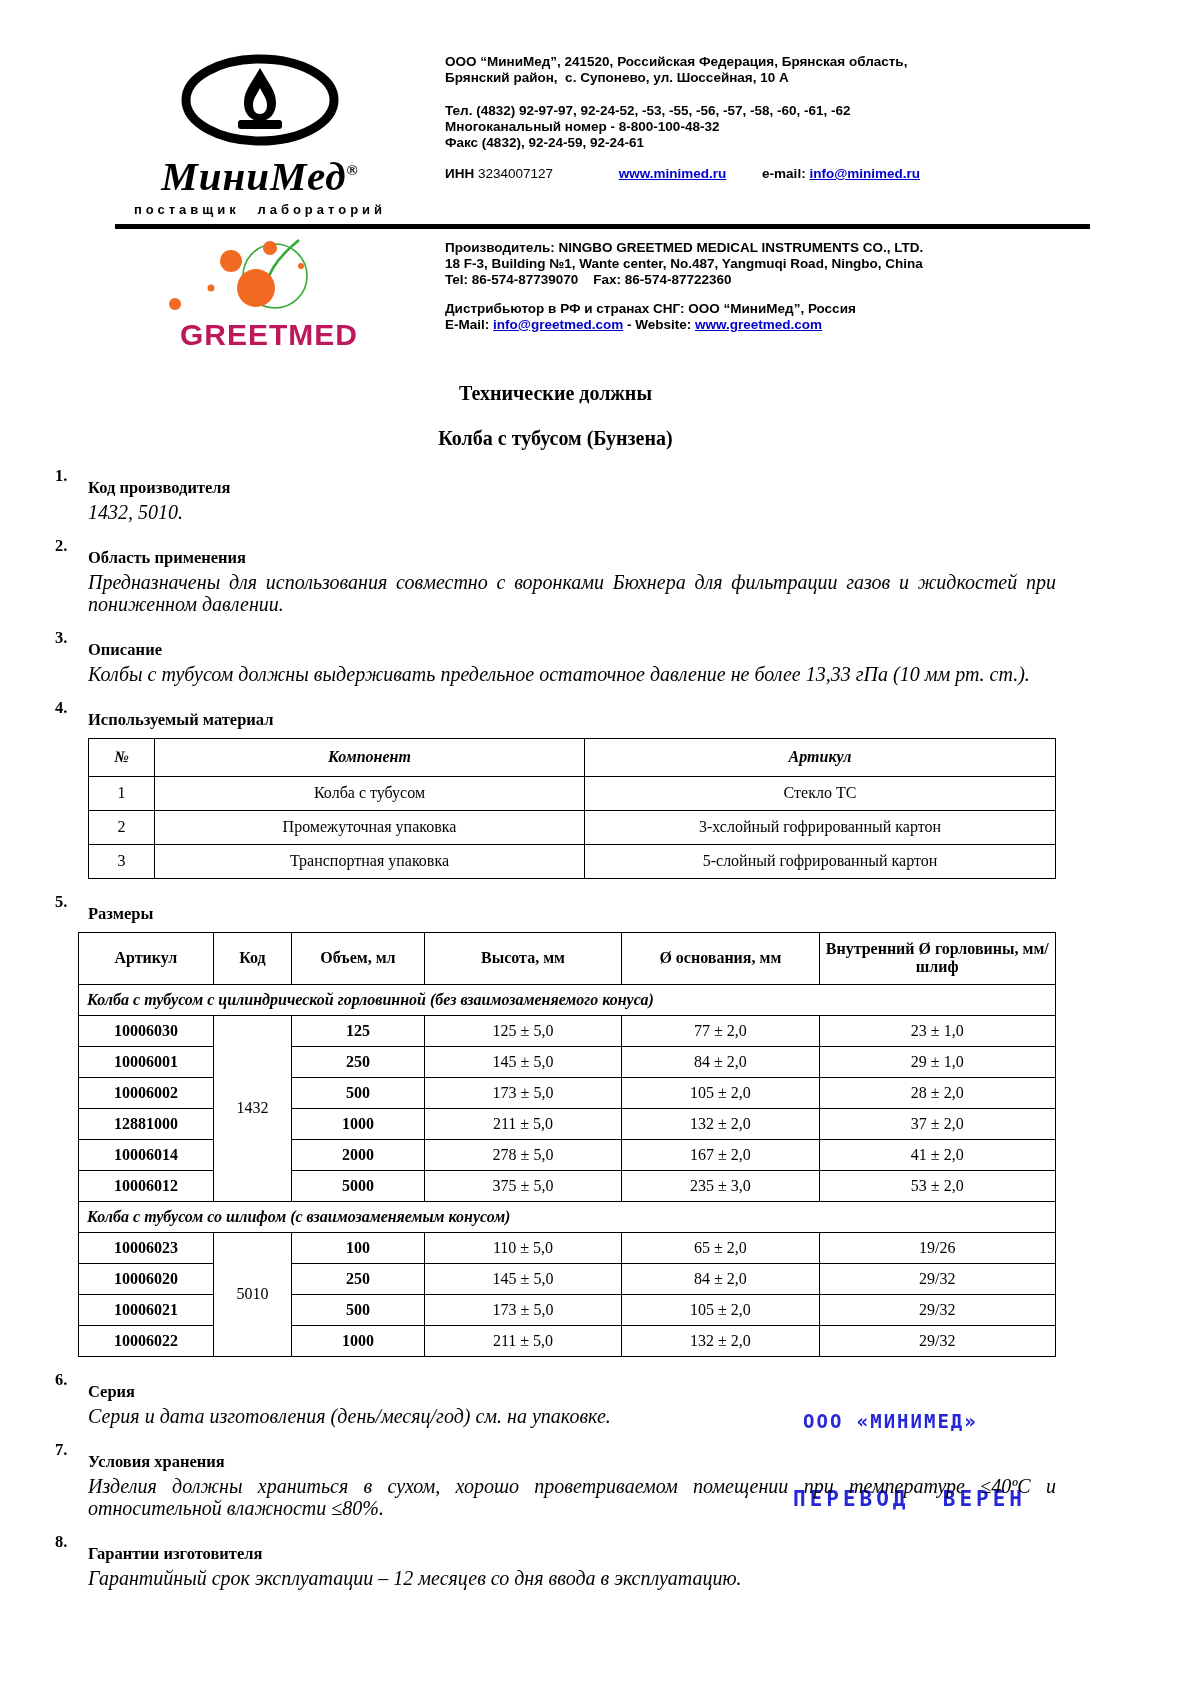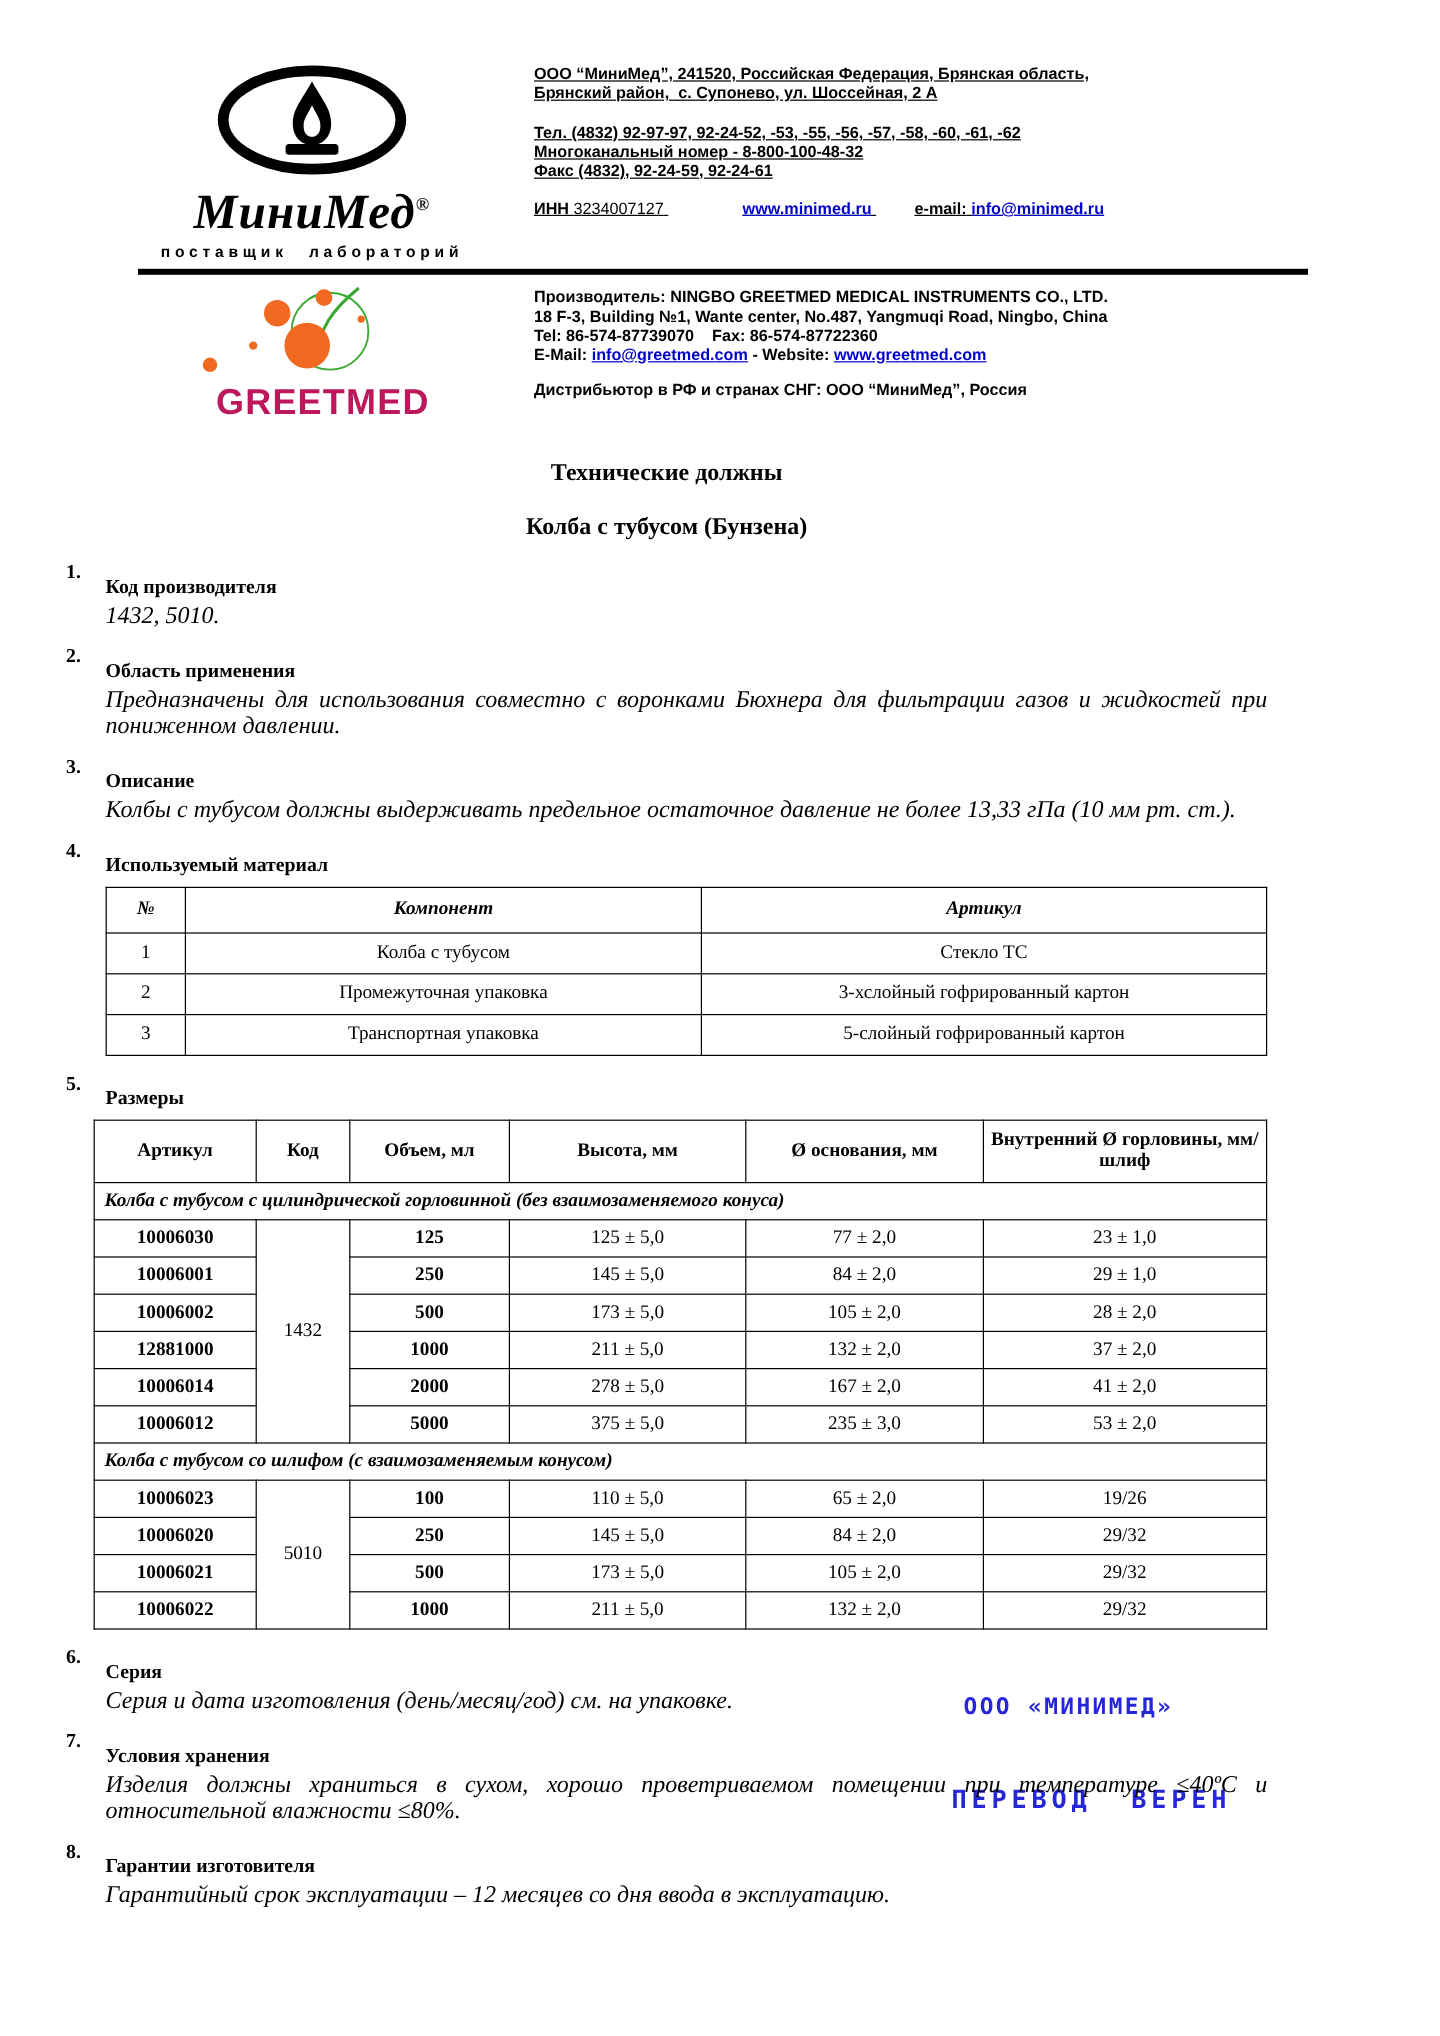--- a/index.html
+++ b/index.html
@@ -7,21 +7,21 @@
   .page {
     width:1200px; height:1697px; margin:0 auto; background:#ffffff;
     font-family:"Liberation Serif", serif; color:#000; position:relative; overflow:hidden;
   }
   
   .header { padding:54px 110px 0 115px; }
   .hrow { display:flex; align-items:flex-start; }
   .logo-col { width:330px; flex-shrink:0; }
   .info-col { flex:1; font-family:"Liberation Sans", sans-serif; font-weight:bold;
               font-size:13.5px; line-height:16px; }
-  .info-group { margin-top:11px;text-decoration:underline; }
+  .info-group { margin-top:11px; }
   .info-group:first-child { margin-top:0; }
   .link { color:#0000cc; text-decoration:underline; cursor:pointer; }
   .pre { white-space:pre-wrap; }
   .divider { height:5px; background:#000; margin:7px 0 7px 0; }
 
   
   .mm-logo { text-align:center; width:290px; }
   .mm-name { font-weight:bold; font-style:italic; font-size:41px; line-height:40px; letter-spacing:1px; }
   .mm-reg { font-size:15px; vertical-align:super; font-style:normal; }
   .mm-tagline { font-family:"Liberation Sans", sans-serif; font-weight:bold; font-size:13px;
@@ -78,21 +78,21 @@
             <path d="M100,34 C96,42 93,45 93,51 C93,57 96,60 100,60 C104,60 107,57 107,51 C107,45 104,42 100,34 Z" fill="#fff"></path>
             <rect x="78" y="66" width="44" height="9" rx="3" fill="#000"></rect>
           </svg>
           <div class="mm-name"><span>МиниМед</span><span class="mm-reg">®</span></div>
           <div class="mm-tagline">поставщик лабораторий</div>
         </div>
       </div>
       <div class="info-col">
         <div class="info-group">
           <div>ООО “МиниМед”, 241520, Российская Федерация, Брянская область,</div>
-          <div class="pre">Брянский район,  с. Супонево, ул. Шоссейная, 2 А</div>
+          <div class="pre">Брянский район,  с. Супонево, ул. Шоссейная, 10 А</div>
         </div>
         <div class="info-group" style="margin-top:17px;">
           <div>Тел. (4832) 92-97-97, 92-24-52, -53, -55, -56, -57, -58, -60, -61, -62</div>
           <div>Многоканальный номер - 8-800-100-48-32</div>
           <div>Факс (4832), 92-24-59, 92-24-61</div>
         </div>
         <div class="info-group" style="margin-top:15px;">
           <span>ИНН</span>
           <span style="font-weight:normal;">3234007127</span>
           <a class="link" style="margin-left:62px;">www.minimed.ru</a>
@@ -117,27 +117,27 @@
             <circle cx="88" cy="52" r="3.5" fill="#f26a21"></circle>
             <circle cx="178" cy="30" r="3" fill="#f26a21"></circle>
           </svg>
           <div class="gm-name">GREETMED</div>
         </div>
       </div>
       <div class="info-col" style="padding-top:4px;">
         <div>Производитель: NINGBO GREETMED MEDICAL INSTRUMENTS CO., LTD.</div>
         <div>18 F-3, Building №1, Wante center, No.487, Yangmuqi Road, Ningbo, China</div>
         <div class="pre">Tel: 86-574-87739070    Fax: 86-574-87722360</div>
+        <div style="margin-top:13px;">Дистрибьютор в РФ и странах СНГ: ООО “МиниМед”, Россия</div>
         <div>
           <span>E-Mail:</span>
           <a class="link">info@greetmed.com</a>
           <span>- Website:</span>
           <a class="link">www.greetmed.com</a>
         </div>
-        <div style="margin-top:13px;">Дистрибьютор в РФ и странах СНГ: ООО “МиниМед”, Россия</div>
       </div>
     </div>
   </div>
 
   <div class="doc-title">Технические должны</div>
   <div class="doc-subtitle">Колба с тубусом (Бунзена)</div>
 
   <div class="sections">
 
     <div class="section">

